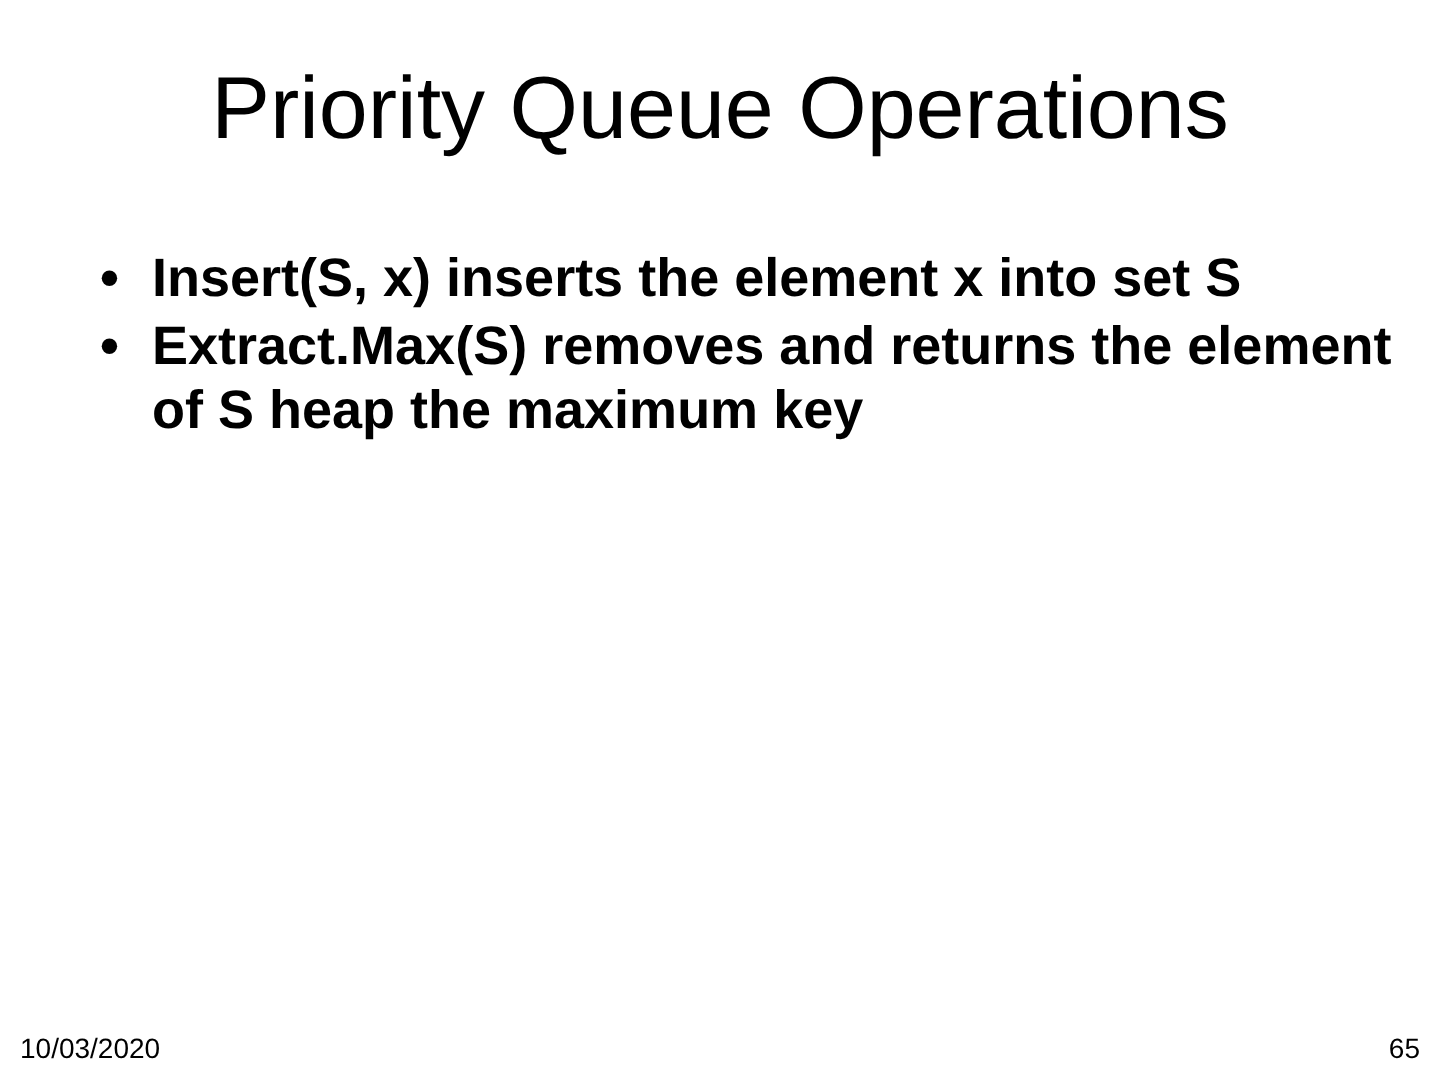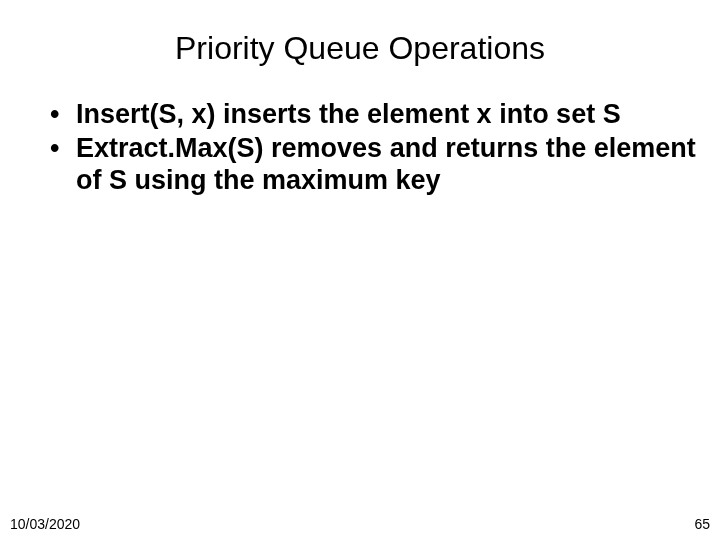--- a/index.html
+++ b/index.html
@@ -1,28 +1,28 @@
 <!DOCTYPE html>
 <html><head>
 <meta charset="utf-8">
 <style>
   * { margin: 0; padding: 0; box-sizing: border-box; }
   html, body { width: 720px; height: 540px; background: #fff; font-family: Arial, Helvetica, sans-serif; color: #000; }
   .slide { width: 720px; height: 540px; position: relative; padding: 30px 20px 0 20px; }
-  .title { font-size: 32px; text-align: center; margin-bottom: 32px; font-weight: 400; }
+  .title { font-size: 44px; text-align: center; margin-bottom: 44px; font-weight: 400; }
   .bullets { list-style: none; padding-left: 30px; font-weight: bold; }
   .bullets li { font-size: 27px; line-height: 1.18; margin-bottom: 2px; position: relative; padding-left: 26px; }
   .bullets li::before { content: "•"; position: absolute; left: 0; top: 0; font-size: 27px; }
   .footer-date { position: absolute; left: 10px; bottom: 8px; font-size: 14px; }
   .footer-page { position: absolute; right: 10px; bottom: 8px; font-size: 14px; }
 </style>
 </head>
 <body>
 
 <div class="slide">
   <h1 class="title">Priority Queue Operations</h1>
   <ul class="bullets">
     <li>Insert(S, x) inserts the element x into set S</li>
-    <li>Extract.Max(S) removes and returns the element of S using the maximum key</li>
+    <li>Extract.Max(S) removes and returns the element of S heap the maximum key</li>
   </ul>
   <div class="footer-date">10/03/2020</div>
   <div class="footer-page">65</div>
 </div>
 
 </body></html>

